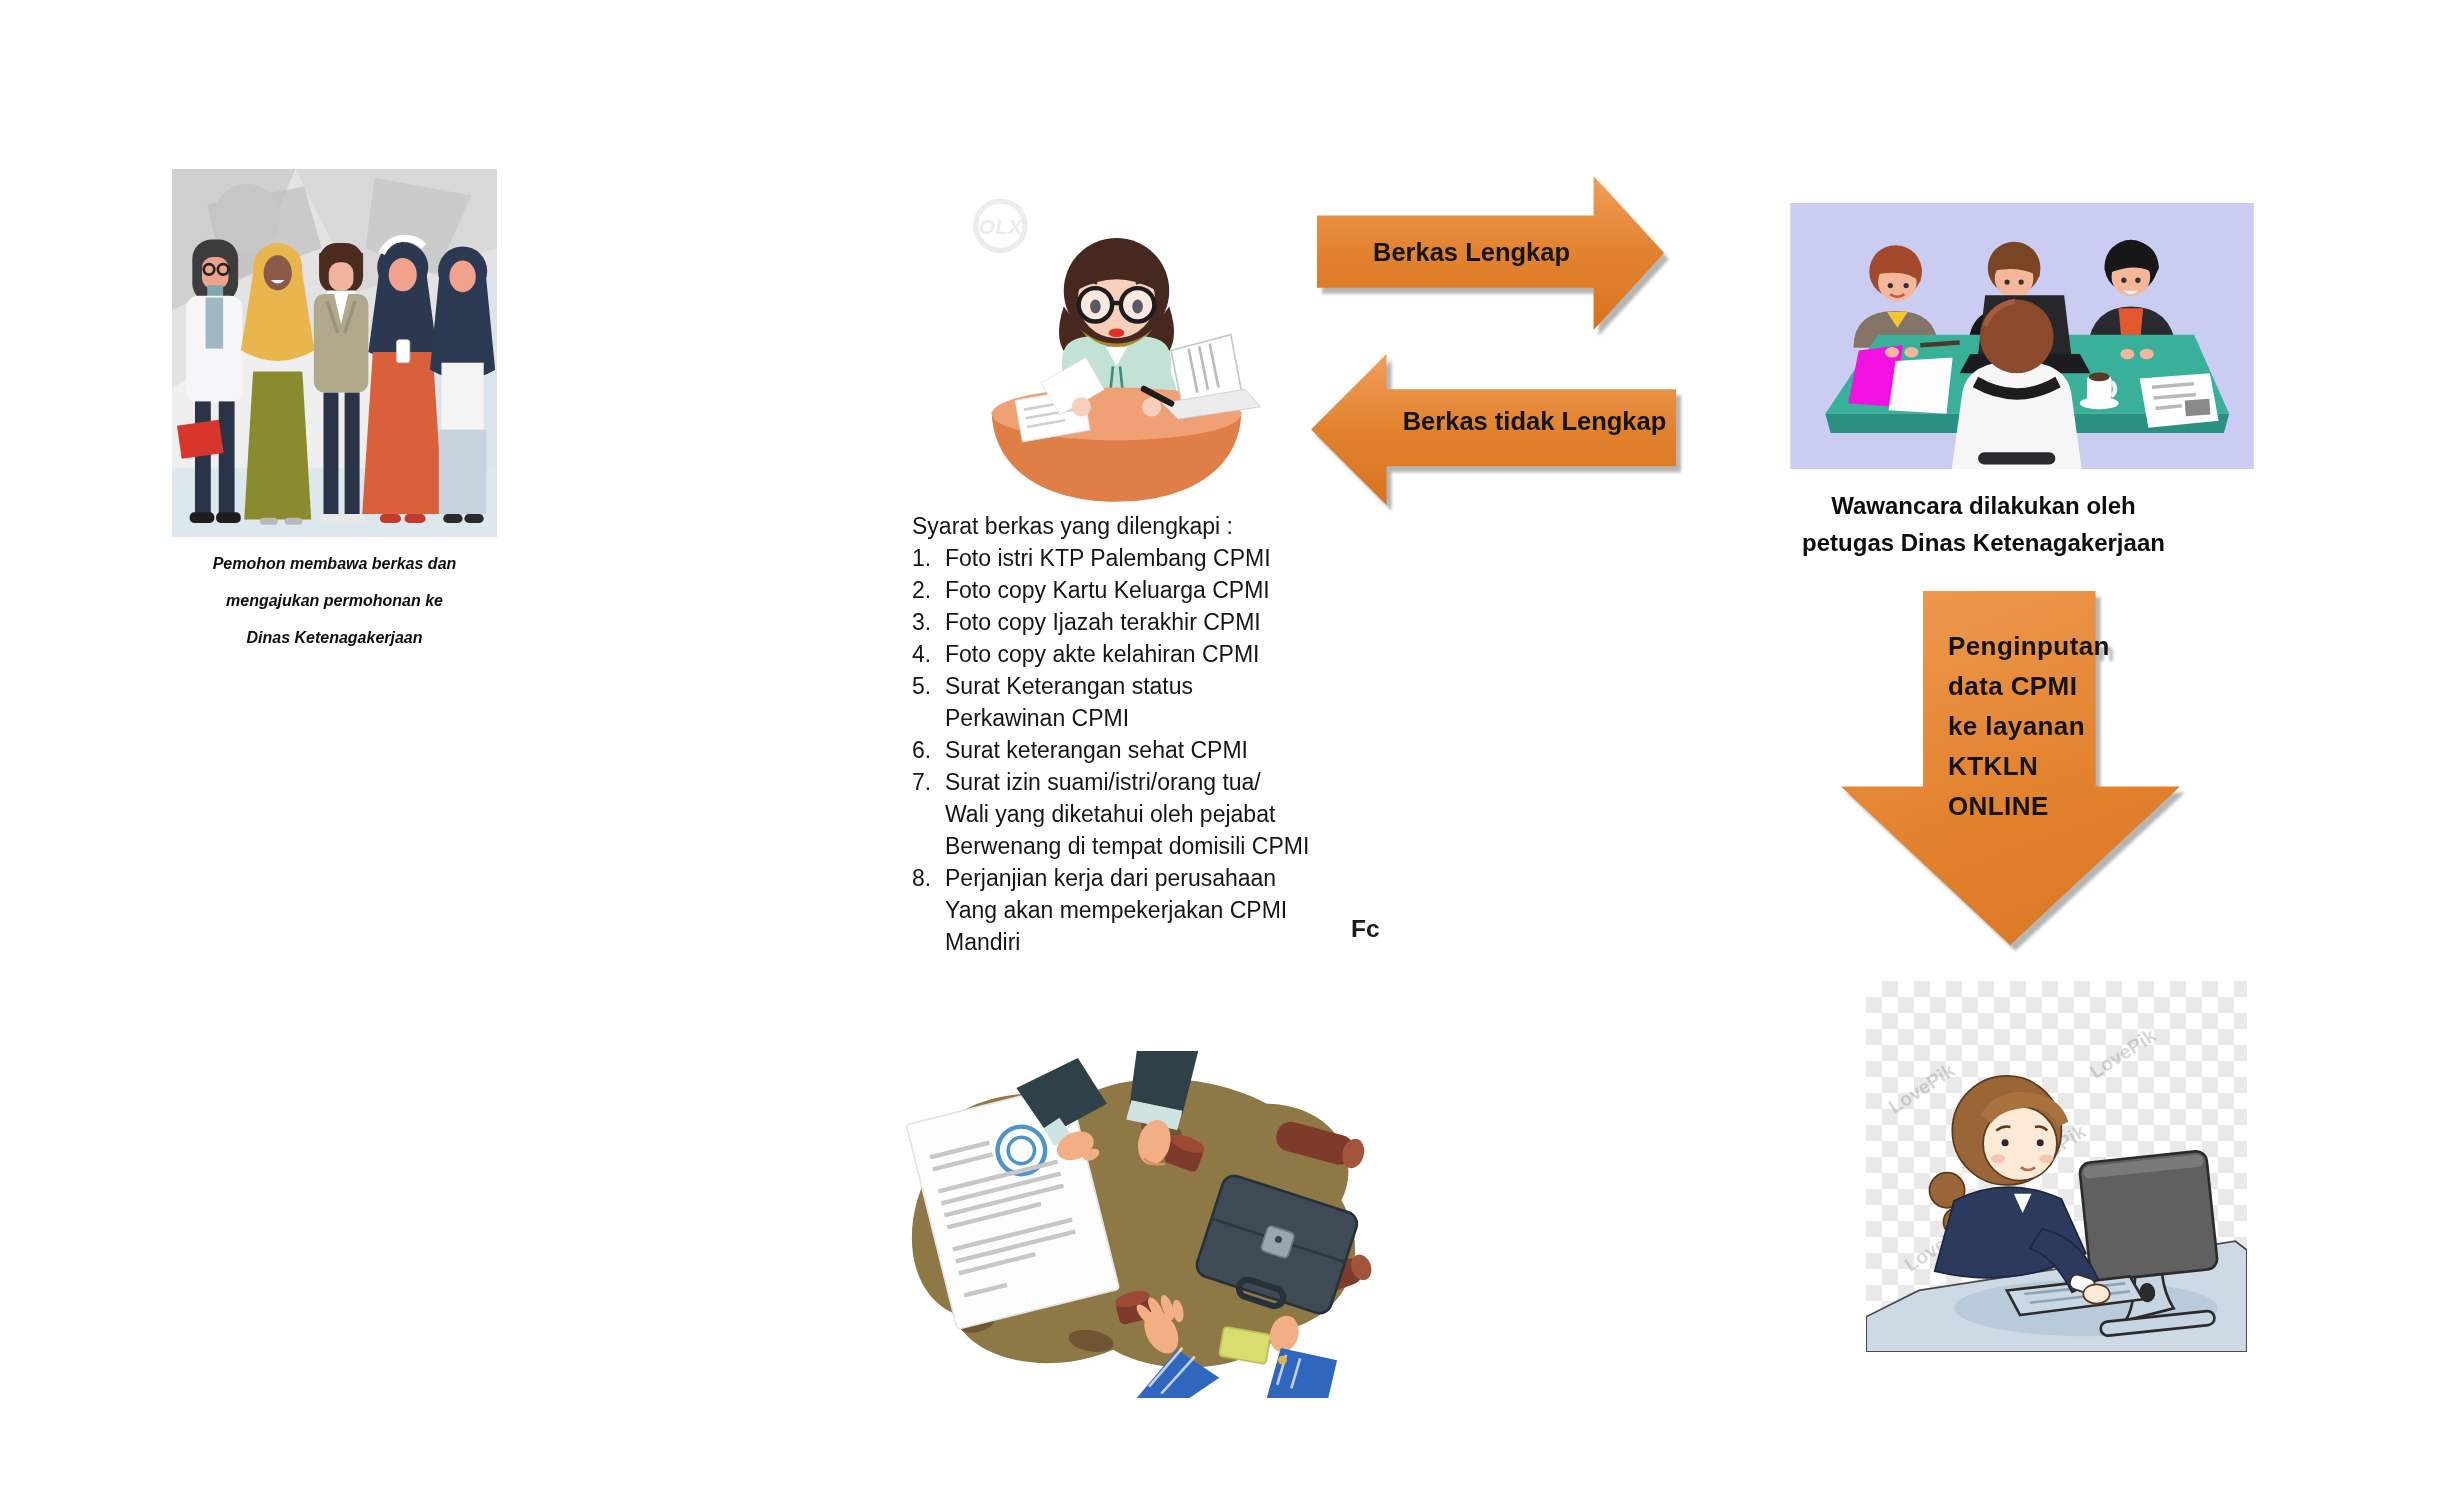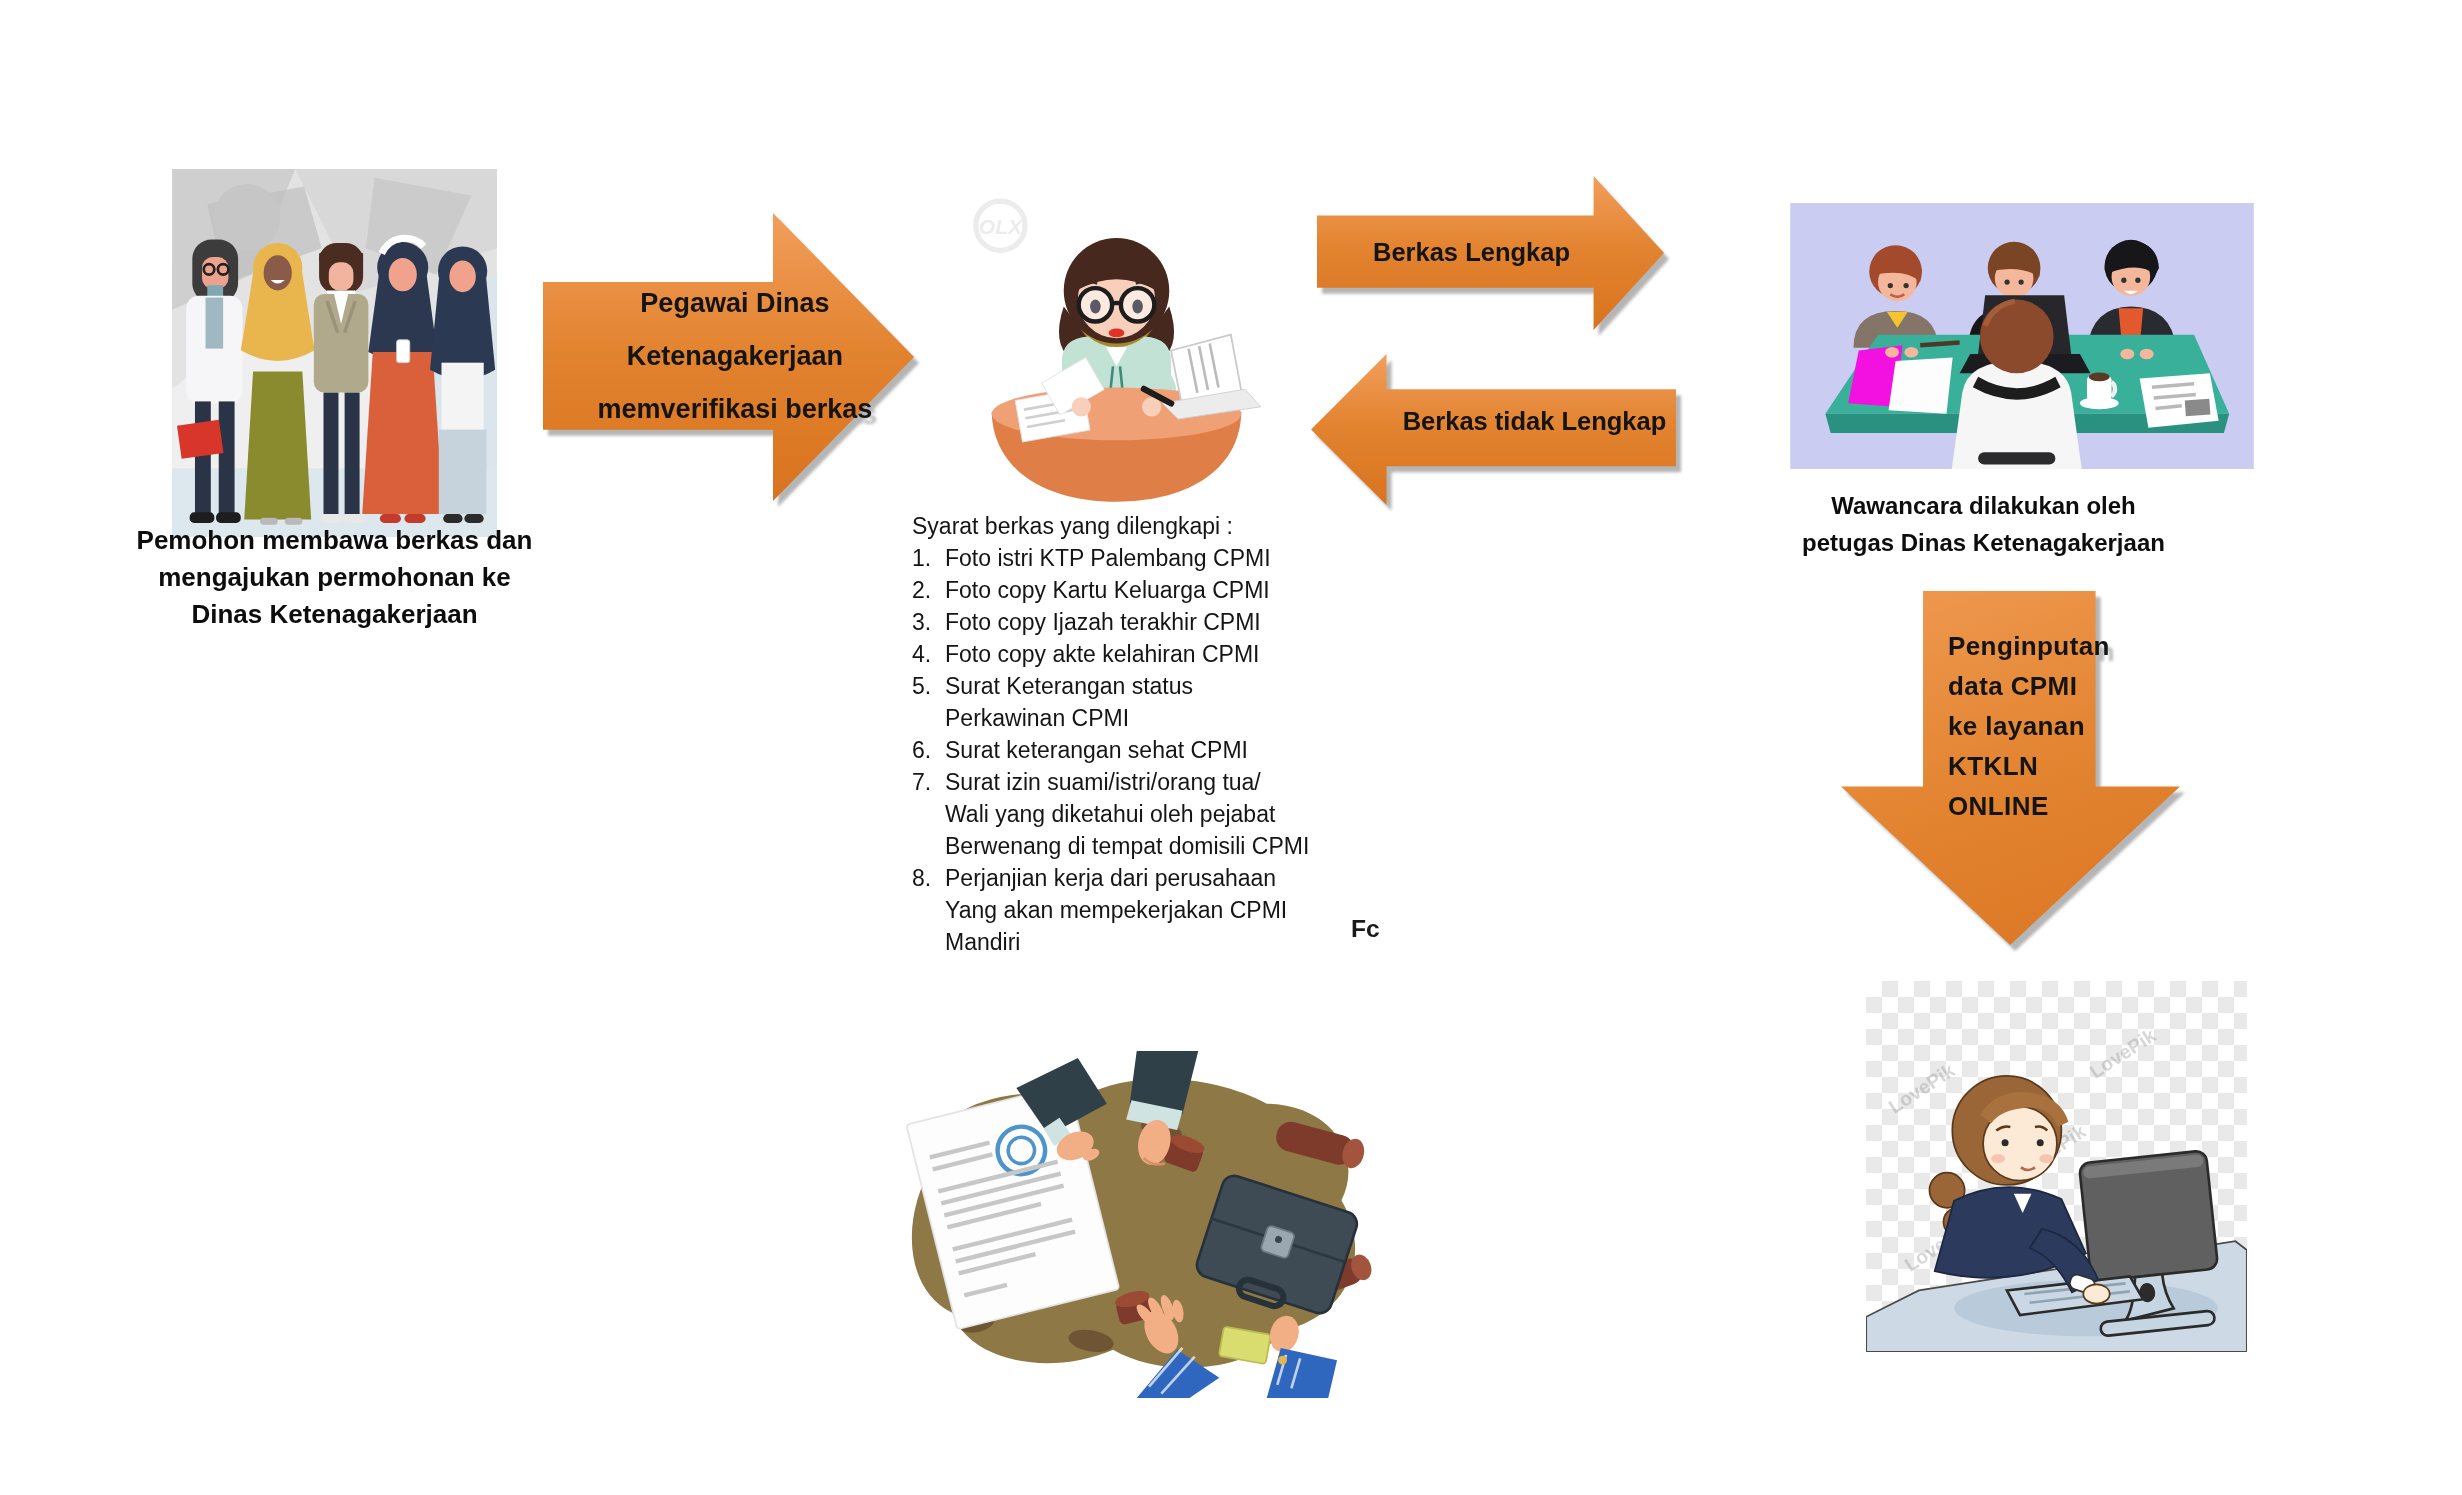--- a/index.html
+++ b/index.html
@@ -1,21 +1,21 @@
 <!DOCTYPE html>
 <html style="font-size:14px"><head>
 <meta charset="utf-8">
 <style>
   html,body{margin:0;padding:0;background:#ffffff;}
   .canvas{position:relative;width:2462px;height:1495px;background:#ffffff;overflow:hidden;
           font-family:"Liberation Sans","DejaVu Sans",sans-serif;color:#111;}
 
   
   .caption{position:absolute;font-weight:700;text-align:center;white-space:pre-line;color:#0d0d0d;}
-  #caption-applicants{left:97px;top:522px;width:475px;font-size:26px;line-height:37px;}
+  #caption-applicants{left:97px;top:545px;width:475px;font-size:16px;line-height:37px;font-style:italic;}
   #caption-interview{left:1781px;top:487px;width:405px;font-size:24px;line-height:37px;}
   #fc-fragment{position:absolute;left:1351px;top:915px;font-size:24.6px;font-weight:700;color:#1a1a1a;}
 
   
   #checklist{position:absolute;left:912px;top:510px;width:492px;font-size:23px;line-height:32px;color:#151515;}
   .req-row{display:flex;}
   .req-num{width:33px;flex:none;}
   .req-text{white-space:pre-line;}
 
   
@@ -131,26 +131,20 @@
       <rect x="303" y="296" width="54" height="96" fill="#C6D2DC"></rect>
       <rect x="308" y="392" width="22" height="10" rx="5" fill="#2b2b2b"></rect>
       <rect x="332" y="392" width="22" height="10" rx="5" fill="#2b2b2b"></rect>
     </g>
   </svg>
 
   <div class="caption" id="caption-applicants">Pemohon membawa berkas dan
 mengajukan permohonan ke
 Dinas Ketenagakerjaan</div>
 
-  <div class="arrow" id="arrow-verify">
-    <div class="shape"></div>
-    <div class="label">Pegawai Dinas
-Ketenagakerjaan
-memverifikasi berkas</div>
-  </div>
 
   <svg class="illus" style="left:967px;top:192px" width="299" height="310" viewBox="0 0 340 352">
     <g>
       <circle cx="38" cy="38" r="28" fill="none" stroke="#ececec" stroke-width="6"></circle>
       <text x="38" y="47" font-size="24" font-weight="bold" font-style="italic" fill="#ececec" text-anchor="middle">OLX</text>
     </g>
     <rect x="118" y="78" width="104" height="150" rx="30" fill="#A6892C"></rect>
     <circle cx="170" cy="112" r="60" fill="#47281E"></circle>
     <path d="M110,130 q-14,42 8,60 l22,-20 Z" fill="#47281E"></path>
     <path d="M230,130 q14,42 -8,60 l-22,-20 Z" fill="#47281E"></path>

